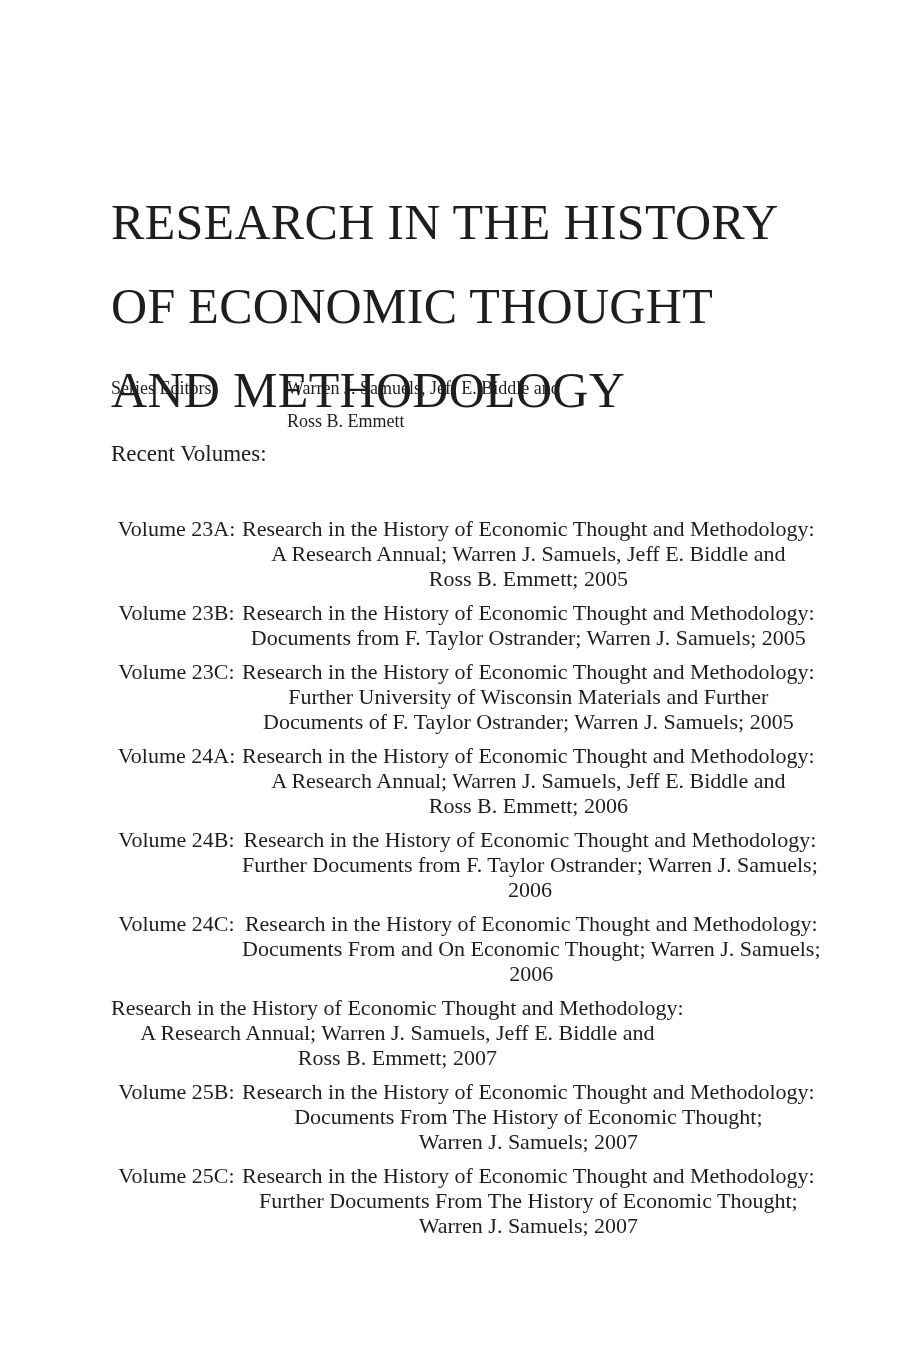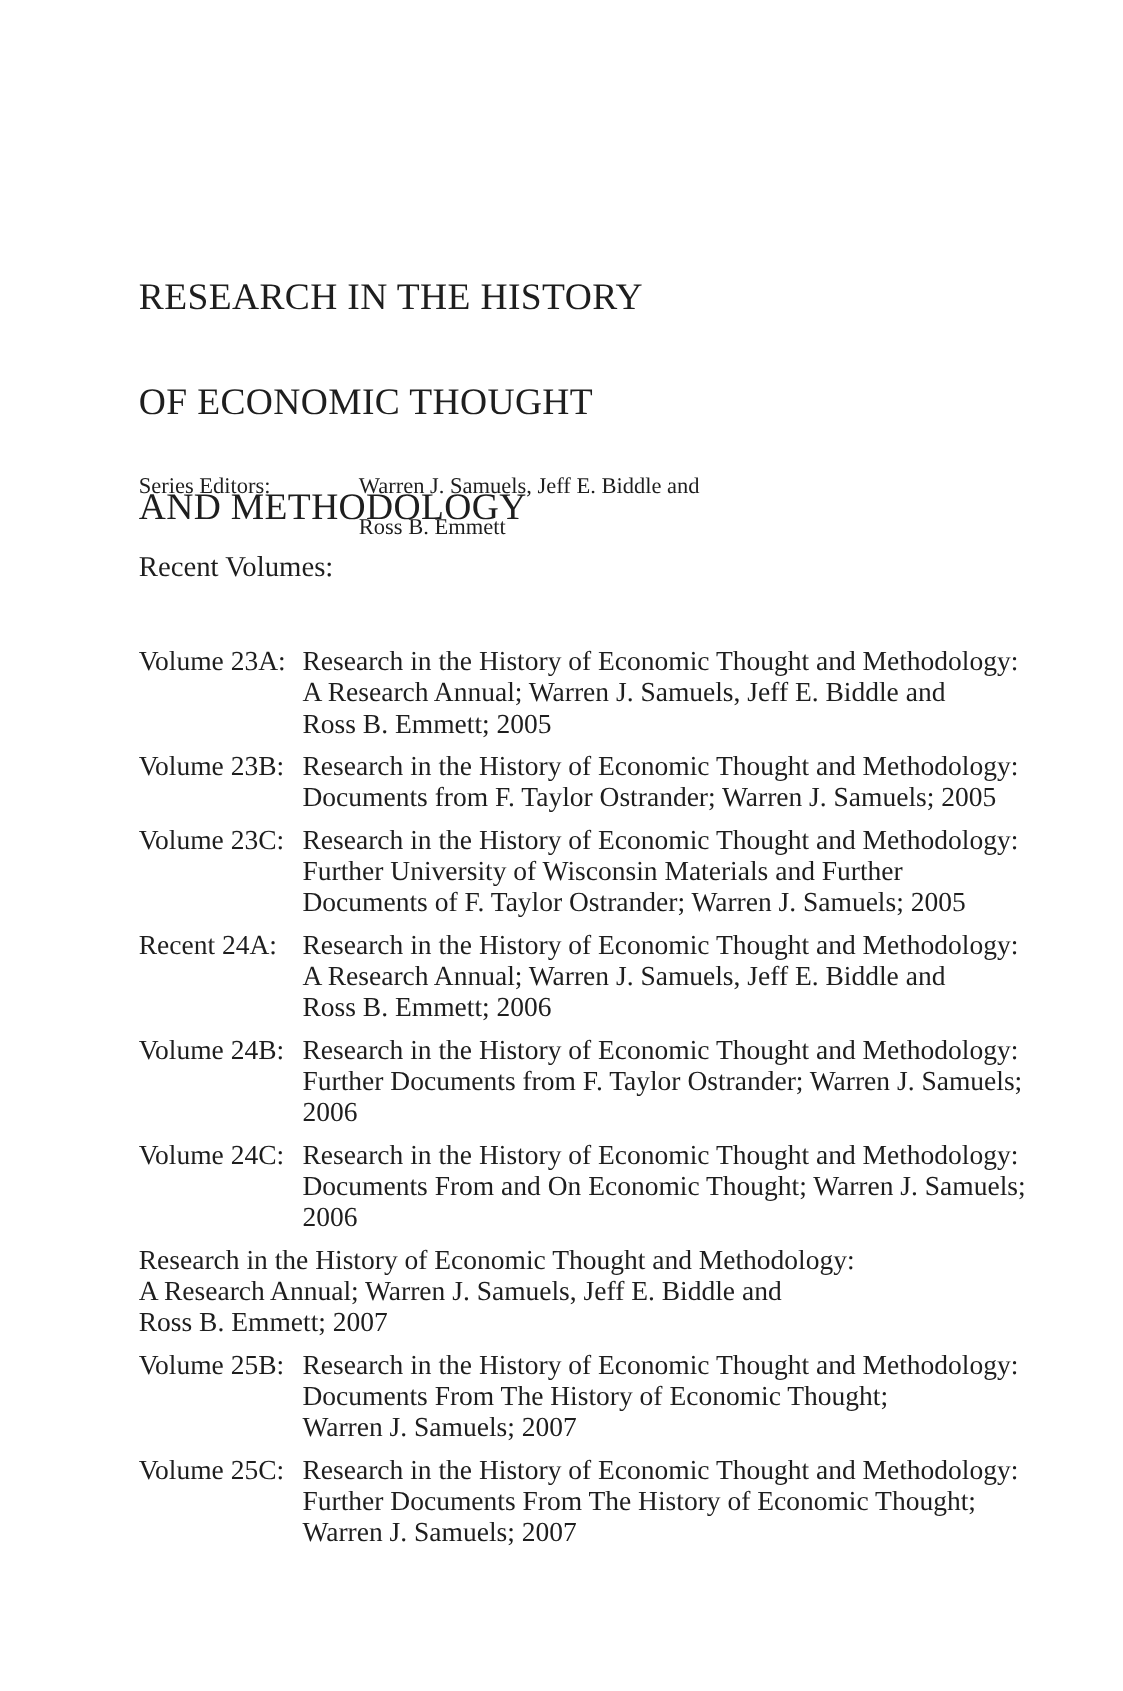--- a/index.html
+++ b/index.html
@@ -16,23 +16,23 @@
     overflow: hidden;
   }
   .page {
     position: absolute;
     inset: 0;
     background: #ffffff;
   }
   h1.title {
     position: absolute;
     left: 111px;
-    top: 217px;
+    top: 201px;
     margin: 0;
-    font-size: 30px;
+    font-size: 50px;
     line-height: 42px;
     font-weight: normal;
     letter-spacing: 0.3px;
     white-space: pre;
   }
   .series {
     position: absolute;
     left: 111px;
     top: 372px;
     font-size: 18px;
@@ -56,20 +56,21 @@
   .volumes {
     position: absolute;
     left: 111px;
     top: 516px;
     font-size: 22px;
     line-height: 25px;
   }
   .volume-row {
     display: flex;
     margin-bottom: 9px;
+    text-align: center;
   }
   .volume-label {
     flex: 0 0 131px;
     width: 131px;
   }
   .volume-desc {
     white-space: pre;
   }
 </style>
 </head>
@@ -104,21 +105,21 @@
   </div>
 
   <div class="volume-row">
     <span class="volume-label">Volume 23C:</span>
     <span class="volume-desc">Research in the History of Economic Thought and Methodology:
 Further University of Wisconsin Materials and Further
 Documents of F. Taylor Ostrander; Warren J. Samuels; 2005</span>
   </div>
 
   <div class="volume-row">
-    <span class="volume-label">Recent 24A:</span>
+    <span class="volume-label">Volume 24A:</span>
     <span class="volume-desc">Research in the History of Economic Thought and Methodology:
 A Research Annual; Warren J. Samuels, Jeff E. Biddle and
 Ross B. Emmett; 2006</span>
   </div>
 
   <div class="volume-row">
     <span class="volume-label">Volume 24B:</span>
     <span class="volume-desc">Research in the History of Economic Thought and Methodology:
 Further Documents from F. Taylor Ostrander; Warren J. Samuels;
 2006</span>

